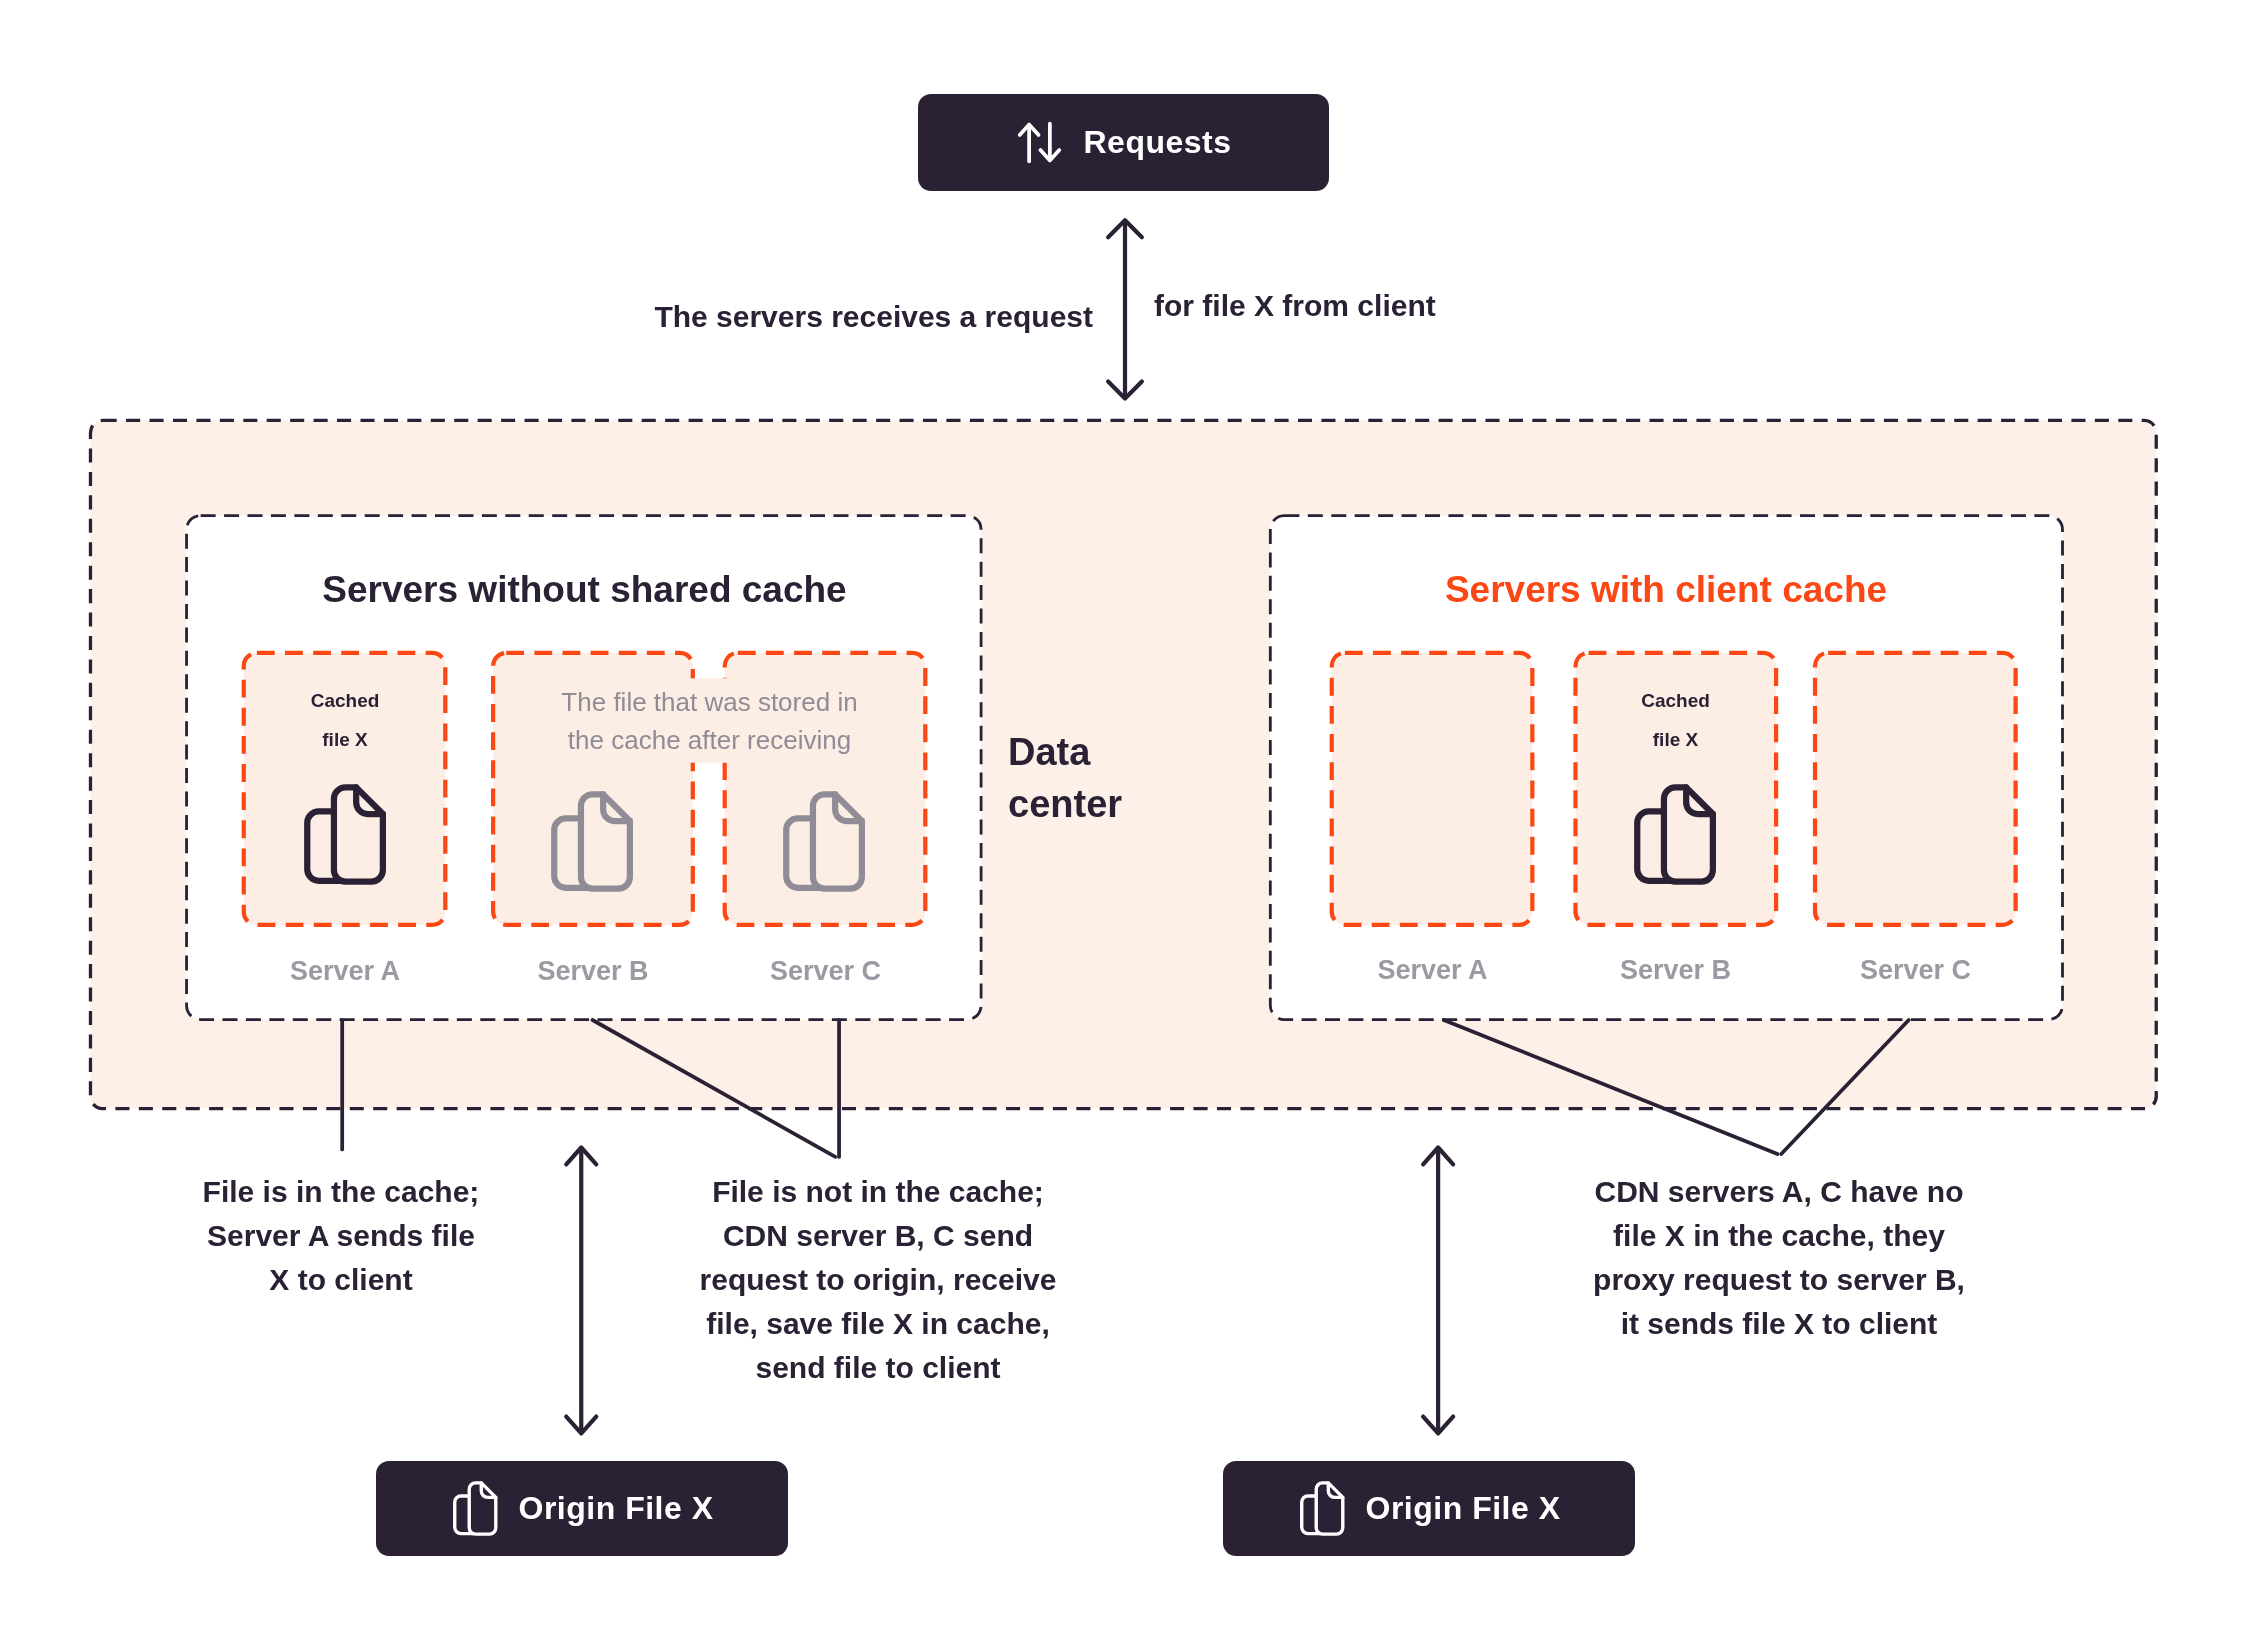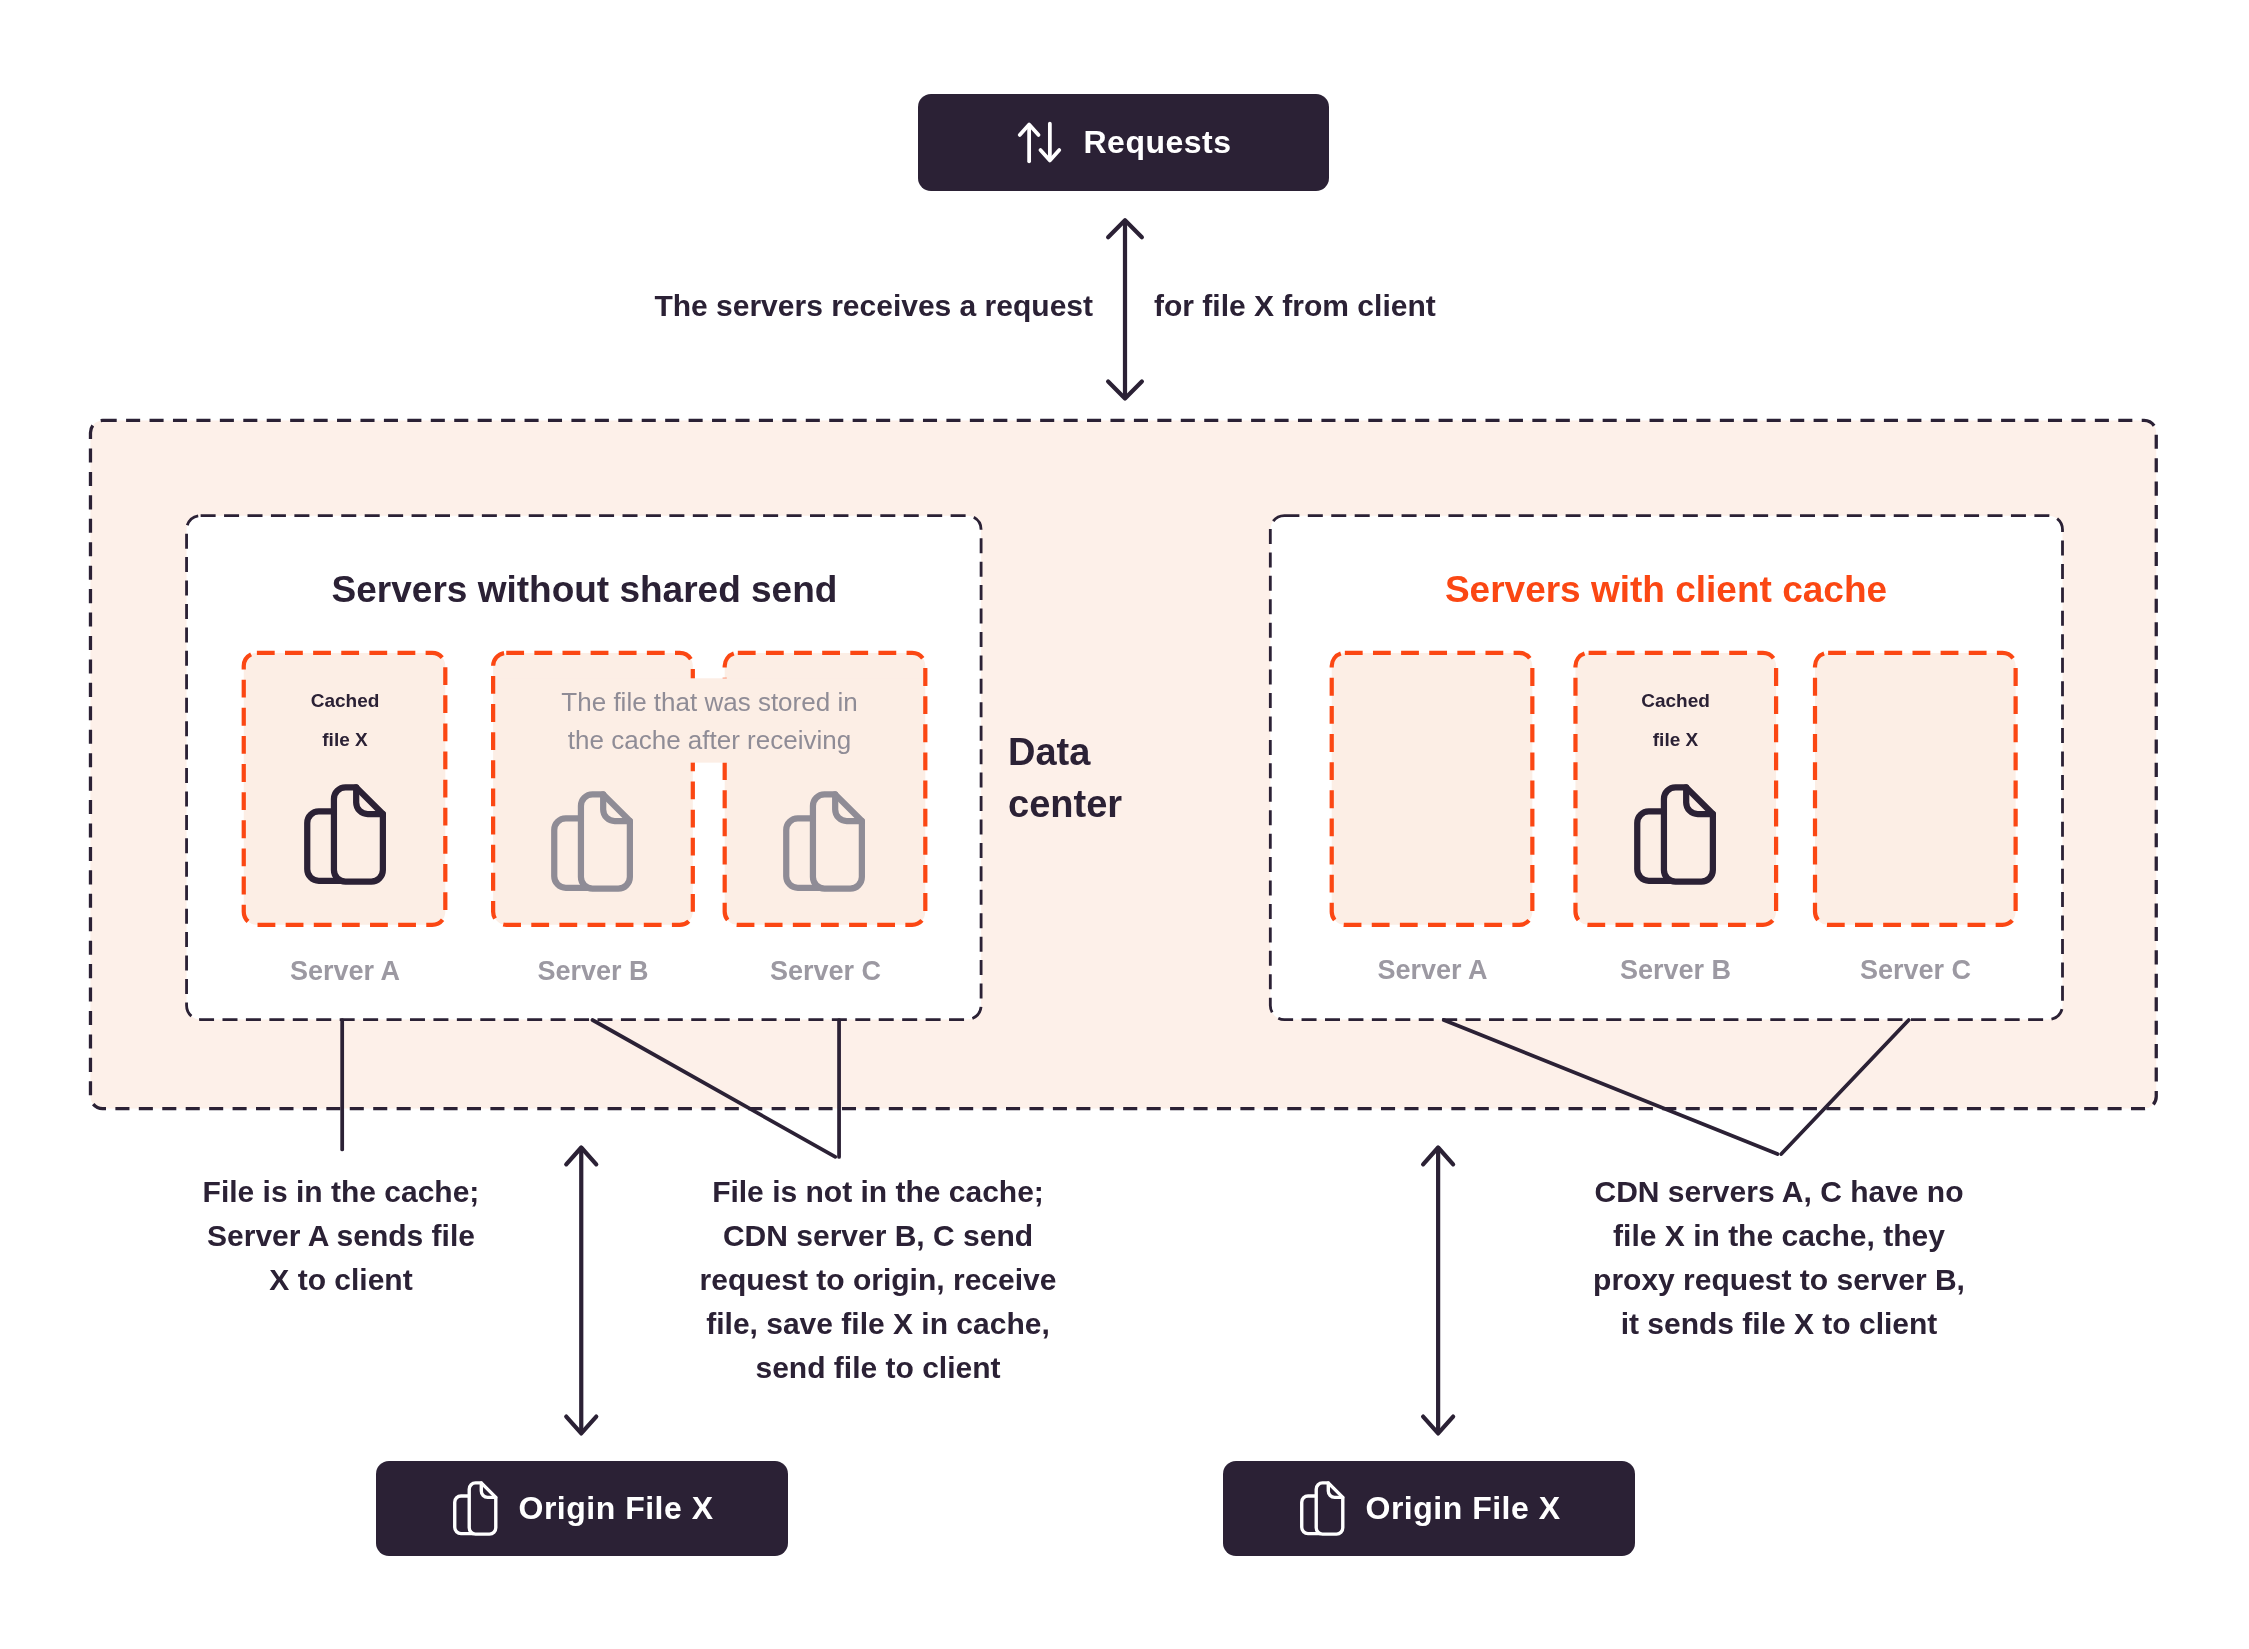--- a/index.html
+++ b/index.html
@@ -125,28 +125,28 @@
   <div class="pill" style="left:918px;top:94px;width:411px;height:97px;">
     <svg class="updown-icon" width="49" height="45" viewBox="0 0 104 92">
       <path d="M30 86 V10"></path>
       <path d="M10 30 L30 8 L50 30"></path>
       <path d="M74 6 V82"></path>
       <path d="M54 62 L74 84 L94 62"></path>
     </svg>
     <span class="pill-label">Requests</span>
   </div>
 
-  <div class="flow-note" style="right:1157px;top:287px;text-align:center;">
+  <div class="flow-note" style="right:1157px;top:298px;text-align:center;">
     <span>The servers receives a request</span>
   </div>
   <div class="flow-note" style="left:1154px;top:287px;">
     <span>for </span><span class="xbold">file X</span><span> from client</span>
   </div>
 
-  <div class="group-title" style="left:187px;top:568px;width:795px;">Servers without shared send</div>
+  <div class="group-title" style="left:187px;top:568px;width:795px;">Servers without shared cache</div>
   <div class="group-title orange" style="left:1270px;top:568px;width:792px;">Servers with client cache</div>
 
   <div class="cached-label" style="left:244px;top:681px;width:202px;">Cached
 file X</div>
   <svg class="copy-icon dark abs" style="left:301px;top:782px;" width="89" height="105" viewBox="0 0 100 118">
     <rect class="stroke" x="7" y="33" width="50" height="78" rx="13"></rect>
     <path class="front" d="M50 6 H62 L92 36 V99 a13 13 0 0 1 -13 13 H50 a13 13 0 0 1 -13 -13 V19 A13 13 0 0 1 50 6 Z"></path>
     <path class="stroke" d="M62 6 V23 a13 13 0 0 0 13 13 H92" fill="none"></path>
   </svg>
 

